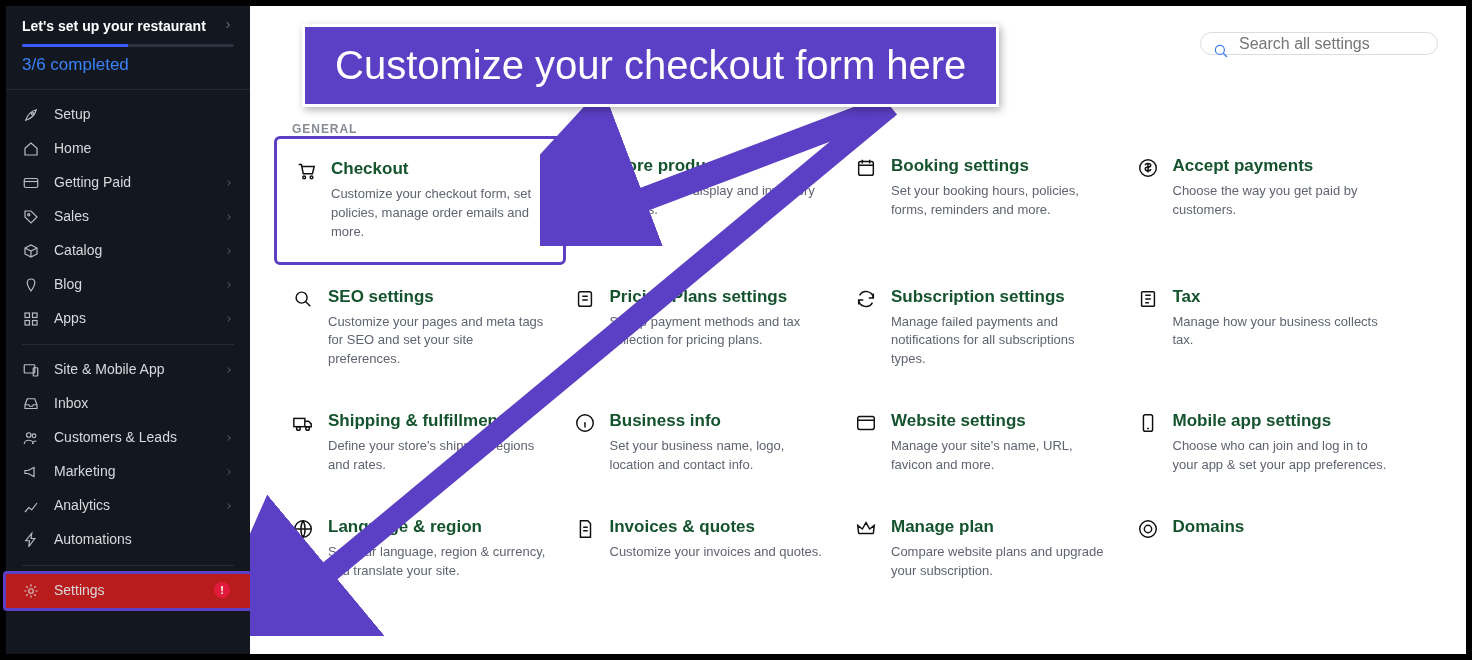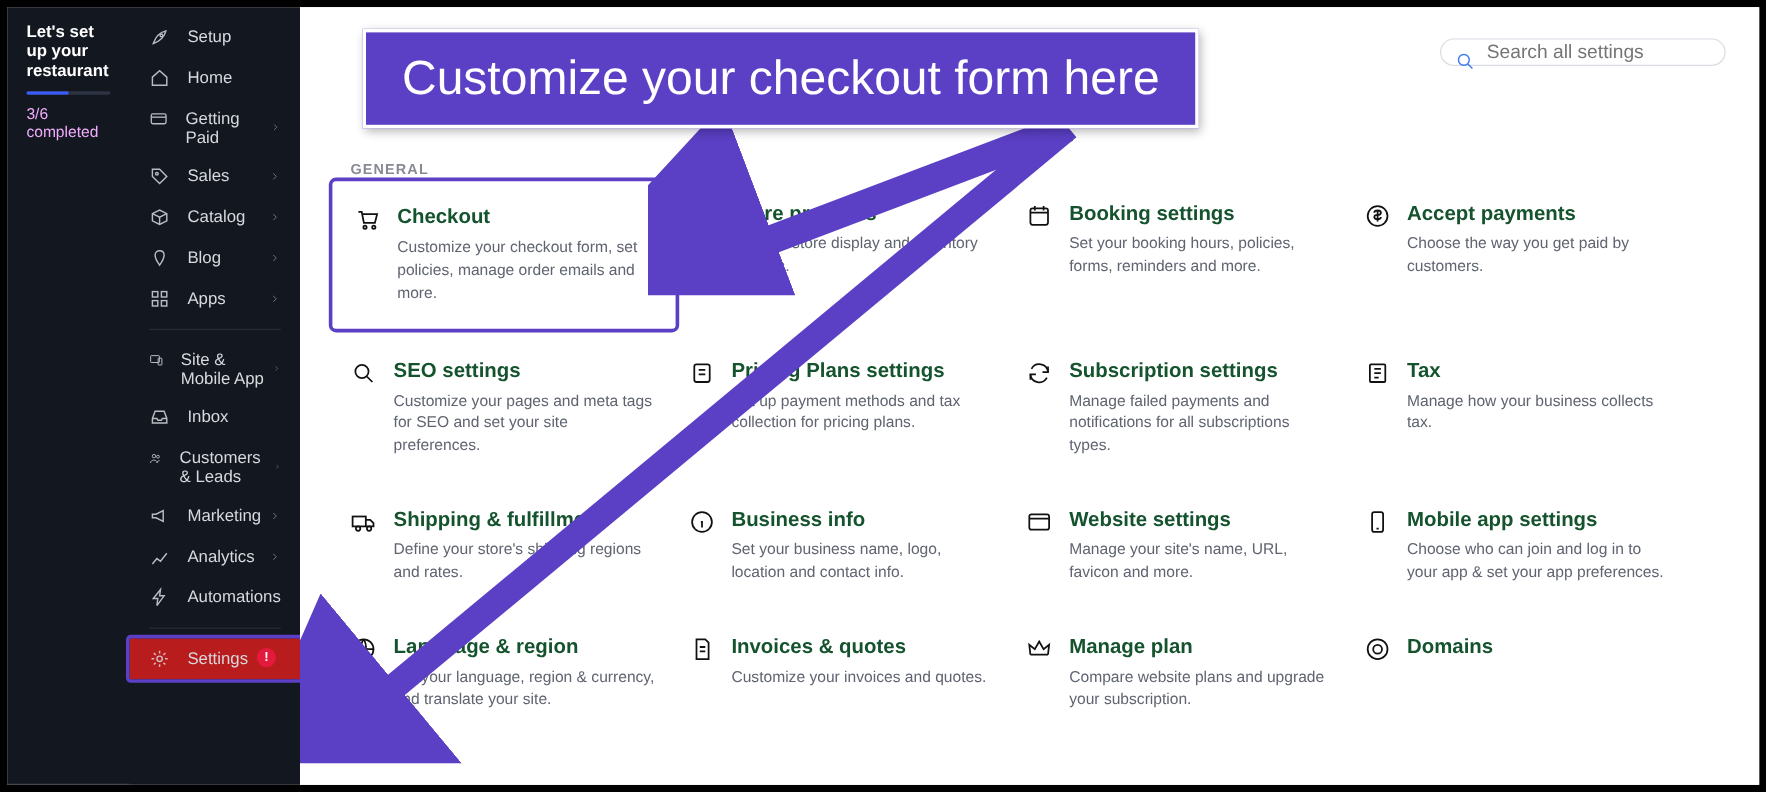--- a/index.html
+++ b/index.html
@@ -1,33 +1,33 @@
 <!DOCTYPE html>
 <html><head>
 <meta charset="utf-8">
 <style>
 *{margin:0;padding:0;box-sizing:border-box;font-family:-apple-system,BlinkMacSystemFont,"Segoe UI",Helvetica,Arial,sans-serif}
 body{background:#000;width:1472px;height:660px;overflow:hidden;position:relative}
 .frame{position:absolute;top:6px;left:6px;right:6px;bottom:6px;background:#fff;display:flex}
-.sidebar{width:244px;background:#131720;color:#c8c9cc;display:flex;flex-shrink:0}
+.sidebar{width:244px;background:#131720;color:#c8c9cc;display:flex;flex-direction:column;flex-shrink:0}
 .setup-banner{padding:12px 16px 14px;border-bottom:1px solid rgba(255,255,255,0.08)}
 .setup-title{font-size:14px;font-weight:600;color:#fff;display:flex;justify-content:space-between;align-items:center}
 .setup-progress{height:3px;background:#2d3340;margin:10px 0 8px;border-radius:2px;overflow:hidden}
 .setup-progress-fill{height:100%;width:50%;background:#3a5cff}
-.setup-sub{font-size:13px;color:#f0abfc}
+.setup-sub{font-size:17px;color:#3b82f6}
 .nav{padding:8px 0}
 .nav-item{display:flex;padding:8px 16px;font-size:14px;color:#d7d9dd;cursor:pointer;position:relative}
 .nav-item.active{background:#b91c1c}
 .nav-icon{width:18px;height:18px;margin-right:14px;display:flex;align-items:center;justify-content:center;opacity:.85}
 .nav-chevron{margin-left:auto;opacity:.6}
 .nav-divider{height:1px;background:rgba(255,255,255,.09);margin:8px 16px}
 .nav-badge{width:16px;height:16px;background:#e21b3c;border-radius:50%;color:#fff;font-size:11px;font-weight:700;display:flex;align-items:center;justify-content:center;margin-left:auto;margin-right:4px}
 .settings-highlight{position:absolute;border:3px solid #5b3fc4;border-radius:4px;inset:-3px -3px}
 .main{flex:1;background:#fff;position:relative;overflow:hidden}
-.main-inner{padding:32px 42px}
+.main-inner{padding:20px 42px}
 .search-wrap{position:absolute;top:26px;right:28px}
 .search-input{width:238px;height:23px;border:1px solid #d9dce3;border-radius:19px;padding:0 14px 0 38px;font-size:16px;color:#a21caf;outline:none}
 .search-icon{position:absolute;left:12px;top:10px;color:#3b7ced}
 .section-label{font-size:12px;letter-spacing:.08em;color:#868a92;font-weight:600;margin-top:96px;margin-bottom:20px}
 .cards{display:grid;grid-template-columns:repeat(4,1fr);column-gap:26px;row-gap:42px;max-width:1100px}
 .card{display:flex;gap:14px;cursor:pointer;position:relative}
 .card-icon{width:22px;height:22px;flex-shrink:0;color:#111;margin-top:1px}
 .card-body{flex:1}
 .card-title{font-size:17px;font-weight:700;color:#14532d;margin-bottom:6px}
 .card-desc{font-size:13px;line-height:1.45;color:#5f6470}

